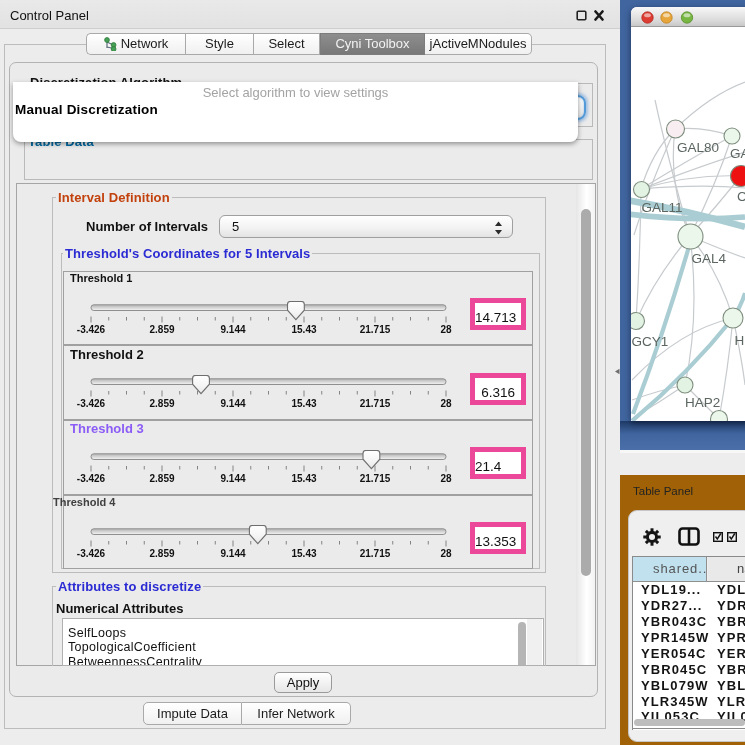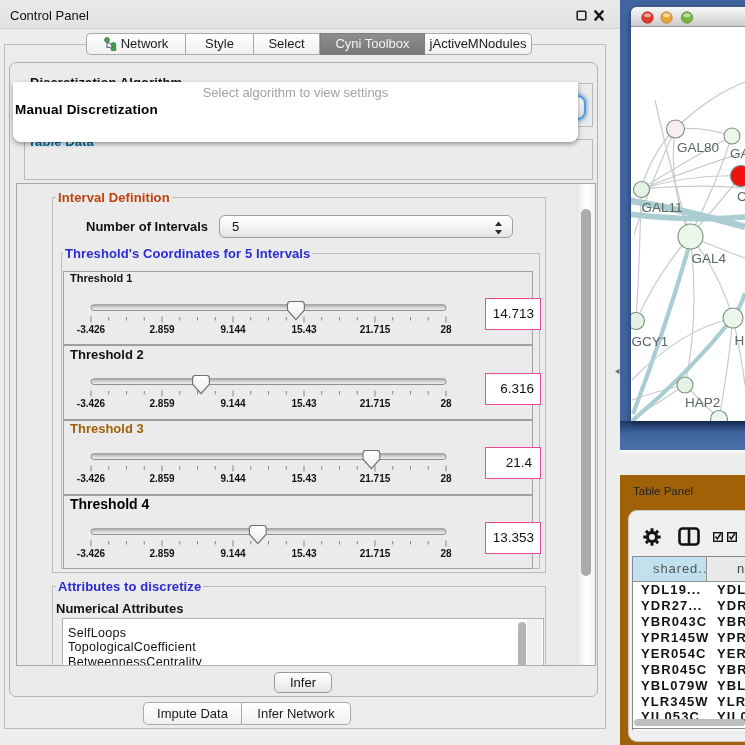--- a/index.html
+++ b/index.html
@@ -1,21 +1,21 @@
 <!DOCTYPE html>
 <html><head>
 <meta charset="utf-8">
 <style>
   html,body{margin:0;padding:0;}
   body{width:745px;height:745px;overflow:hidden;font-family:"Liberation Sans",sans-serif;background:#ededed;}
   #page{position:relative;width:745px;height:745px;overflow:hidden;background:#ededed;}
   .abs{position:absolute;}
   .grouptitle{position:absolute;background:#ebebeb;padding:0 2px;font-size:13px;line-height:13px;font-weight:bold;letter-spacing:0.1px;}
   .combo{position:absolute;border:1px solid #9f9f9f;border-radius:6px;background:linear-gradient(#ffffff,#f3f3f3 55%,#e3e3e3);box-sizing:border-box;font-size:13px;color:#111;}
-  .vbox{position:absolute;background:#fff;border:1px solid #ec4899;box-sizing:border-box;font-size:13.5px;color:#111;text-align:right;margin-left:15px;}
+  .vbox{position:absolute;background:#fff;border:5px solid #ec4899;box-sizing:border-box;font-size:13.5px;color:#111;text-align:right;}
 </style>
 </head>
 <body>
 <div id="page">
 
   <div class="abs" style="left:0;top:0;width:620px;height:745px;background:#ededed;"></div>
 
   <div class="abs" style="left:0;top:0;width:620px;height:28px;background:linear-gradient(#e9e9e9,#e2e2e2);border-bottom:1px solid #cfcfcf;"></div>
   <div class="abs" style="left:10px;top:8px;font-size:13px;color:#111;">Control Panel</div>
   <svg class="abs" style="left:575px;top:10px;" width="32" height="12" viewBox="0 0 32 12">
@@ -112,21 +112,21 @@
       <text x="11.00" y="31.5" font-size="10" font-weight="bold" fill="#111" text-anchor="middle" font-family="Liberation Sans, sans-serif">-3.426</text>
       <text x="82.00" y="31.5" font-size="10" font-weight="bold" fill="#111" text-anchor="middle" font-family="Liberation Sans, sans-serif">2.859</text>
       <text x="153.00" y="31.5" font-size="10" font-weight="bold" fill="#111" text-anchor="middle" font-family="Liberation Sans, sans-serif">9.144</text>
       <text x="224.00" y="31.5" font-size="10" font-weight="bold" fill="#111" text-anchor="middle" font-family="Liberation Sans, sans-serif">15.43</text>
       <text x="295.00" y="31.5" font-size="10" font-weight="bold" fill="#111" text-anchor="middle" font-family="Liberation Sans, sans-serif">21.715</text>
       <text x="366.00" y="31.5" font-size="10" font-weight="bold" fill="#111" text-anchor="middle" font-family="Liberation Sans, sans-serif">28</text>
       <path d="M 112.6 9.2 L 112.6 3.5 Q 112.6 0.5 115.6 0.5 L 126.4 0.5 Q 129.4 0.5 129.4 3.5 L 129.4 9.2 L 121.0 18.6 Z" fill="url(#th2)" stroke="#6e6e6e" stroke-width="1.1"></path>
     </svg>
   <div class="vbox" style="left:470px;top:372.7px;width:56px;height:32px;line-height:30px;padding-right:6px;">6.316</div>
   <div class="abs" style="left:63px;top:419.9px;width:470px;height:74.7px;border:1px solid #a0a0a0;box-sizing:border-box;background:#ebebeb;"></div>
-  <div class="abs" style="left:70px;top:421.4px;font-size:13px;font-weight:bold;color:#a16207;">Threshold 3</div>
+  <div class="abs" style="left:70px;top:421.4px;font-size:13px;font-weight:bold;color:#8b5cf6;">Threshold 3</div>
   <svg class="abs" style="left:75px;top:449.9px;" width="470" height="42" viewBox="-5 0 470 42">
       <defs>
         <linearGradient id="tg3" x1="0" y1="0" x2="0" y2="1">
           <stop offset="0" stop-color="#b3b3b3"></stop>
           <stop offset="1" stop-color="#f5f5f5"></stop>
         </linearGradient>
         <linearGradient id="th3" x1="0" y1="0" x2="0" y2="1">
           <stop offset="0" stop-color="#ffffff"></stop>
           <stop offset="0.6" stop-color="#f4f4f4"></stop>
           <stop offset="1" stop-color="#e8e8e8"></stop>
@@ -135,23 +135,23 @@
       <rect x="11.0" y="3.8" width="355.0" height="5.7" rx="2.8" fill="url(#tg3)" stroke="#8f8f8f" stroke-width="1"></rect>
       <path d="M 11.00 15.5 V 21.5 M 82.00 15.5 V 21.5 M 153.00 15.5 V 21.5 M 224.00 15.5 V 21.5 M 295.00 15.5 V 21.5 M 366.00 15.5 V 21.5 M 28.75 16 V 19.5 M 46.50 16 V 19.5 M 64.25 16 V 19.5 M 99.75 16 V 19.5 M 117.50 16 V 19.5 M 135.25 16 V 19.5 M 170.75 16 V 19.5 M 188.50 16 V 19.5 M 206.25 16 V 19.5 M 241.75 16 V 19.5 M 259.50 16 V 19.5 M 277.25 16 V 19.5 M 312.75 16 V 19.5 M 330.50 16 V 19.5 M 348.25 16 V 19.5" stroke="#838383" stroke-width="1" fill="none"></path>
       <text x="11.00" y="31.5" font-size="10" font-weight="bold" fill="#111" text-anchor="middle" font-family="Liberation Sans, sans-serif">-3.426</text>
       <text x="82.00" y="31.5" font-size="10" font-weight="bold" fill="#111" text-anchor="middle" font-family="Liberation Sans, sans-serif">2.859</text>
       <text x="153.00" y="31.5" font-size="10" font-weight="bold" fill="#111" text-anchor="middle" font-family="Liberation Sans, sans-serif">9.144</text>
       <text x="224.00" y="31.5" font-size="10" font-weight="bold" fill="#111" text-anchor="middle" font-family="Liberation Sans, sans-serif">15.43</text>
       <text x="295.00" y="31.5" font-size="10" font-weight="bold" fill="#111" text-anchor="middle" font-family="Liberation Sans, sans-serif">21.715</text>
       <text x="366.00" y="31.5" font-size="10" font-weight="bold" fill="#111" text-anchor="middle" font-family="Liberation Sans, sans-serif">28</text>
       <path d="M 283.0 9.2 L 283.0 3.5 Q 283.0 0.5 286.0 0.5 L 296.8 0.5 Q 299.8 0.5 299.8 3.5 L 299.8 9.2 L 291.4 18.6 Z" fill="url(#th3)" stroke="#6e6e6e" stroke-width="1.1"></path>
     </svg>
-  <div class="vbox" style="left:470px;top:447.4px;width:56px;height:32px;line-height:30px;padding-right:8px;">21.4</div>
+  <div class="vbox" style="left:470px;top:447.4px;width:56px;height:32px;line-height:30px;padding-right:20px;">21.4</div>
   <div class="abs" style="left:63px;top:494.6px;width:470px;height:74.7px;border:1px solid #a0a0a0;box-sizing:border-box;background:#ebebeb;"></div>
-  <div class="abs" style="left:70px;top:496.1px;font-size:14px;font-weight:bold;color:#000000;">Threshold 4</div>
+  <div class="abs" style="left:53px;top:496.1px;font-size:11px;font-weight:bold;color:#404040;">Threshold 4</div>
   <svg class="abs" style="left:75px;top:524.6px;" width="470" height="42" viewBox="-5 0 470 42">
       <defs>
         <linearGradient id="tg4" x1="0" y1="0" x2="0" y2="1">
           <stop offset="0" stop-color="#b3b3b3"></stop>
           <stop offset="1" stop-color="#f5f5f5"></stop>
         </linearGradient>
         <linearGradient id="th4" x1="0" y1="0" x2="0" y2="1">
           <stop offset="0" stop-color="#ffffff"></stop>
           <stop offset="0.6" stop-color="#f4f4f4"></stop>
           <stop offset="1" stop-color="#e8e8e8"></stop>
@@ -171,21 +171,21 @@
 
   <div class="abs" style="left:52px;top:586px;width:494px;height:80px;border:1px solid #bcbcbc;border-bottom:none;box-sizing:border-box;clip-path:inset(0 0 0 0);"></div>
   <div class="grouptitle" style="left:56px;top:580px;color:#2b2bd4;">Attributes to discretize</div>
   <div class="abs" style="left:56px;top:601px;font-size:13px;font-weight:bold;color:#111;">Numerical Attributes</div>
   <div class="abs" style="left:62px;top:618px;width:482px;height:48px;background:#fff;border:1px solid #b0b0b0;box-sizing:border-box;overflow:hidden;">
     <div style="position:absolute;left:5px;top:6.5px;font-size:12.5px;letter-spacing:0.3px;color:#111;line-height:14.6px;">SelfLoops<br>TopologicalCoefficient<br>BetweennessCentrality</div>
     <div style="position:absolute;right:1px;top:0;width:15px;height:48px;background:#f0f0f0;"></div>
     <div style="position:absolute;right:17px;top:3px;width:8px;height:60px;background:#b5b5b5;border-radius:4px;"></div>
   </div>
 
-  <div class="abs" style="left:274px;top:672px;width:58px;height:21px;border:1px solid #9a9a9a;border-radius:5px;background:linear-gradient(#ffffff,#e6e6e6);box-sizing:border-box;text-align:center;font-size:13px;color:#111;line-height:19px;">Infer</div>
+  <div class="abs" style="left:274px;top:672px;width:58px;height:21px;border:1px solid #9a9a9a;border-radius:5px;background:linear-gradient(#ffffff,#e6e6e6);box-sizing:border-box;text-align:center;font-size:13px;color:#111;line-height:19px;">Apply</div>
 
   <div class="abs" style="left:143px;top:702px;height:23px;display:flex;">
     <div style="width:99px;box-sizing:border-box;border:1px solid #a9a9a9;border-radius:5px 0 0 5px;background:linear-gradient(#ffffff,#f0f0f0);display:flex;align-items:center;justify-content:center;font-size:13px;color:#1b1b1b;">Impute Data</div>
     <div style="width:109px;box-sizing:border-box;border:1px solid #a9a9a9;border-left:none;border-radius:0 5px 5px 0;background:linear-gradient(#ffffff,#f0f0f0);display:flex;align-items:center;justify-content:center;font-size:13px;color:#1b1b1b;">Infer Network</div>
   </div>
 
   <svg class="abs" style="left:614px;top:368px;" width="6" height="7" viewBox="0 0 6 7">
       <path d="M5.5 0.8 L1 3.5 L5.5 6.2 Z" fill="#6e6e6e"></path>
     </svg>
 

